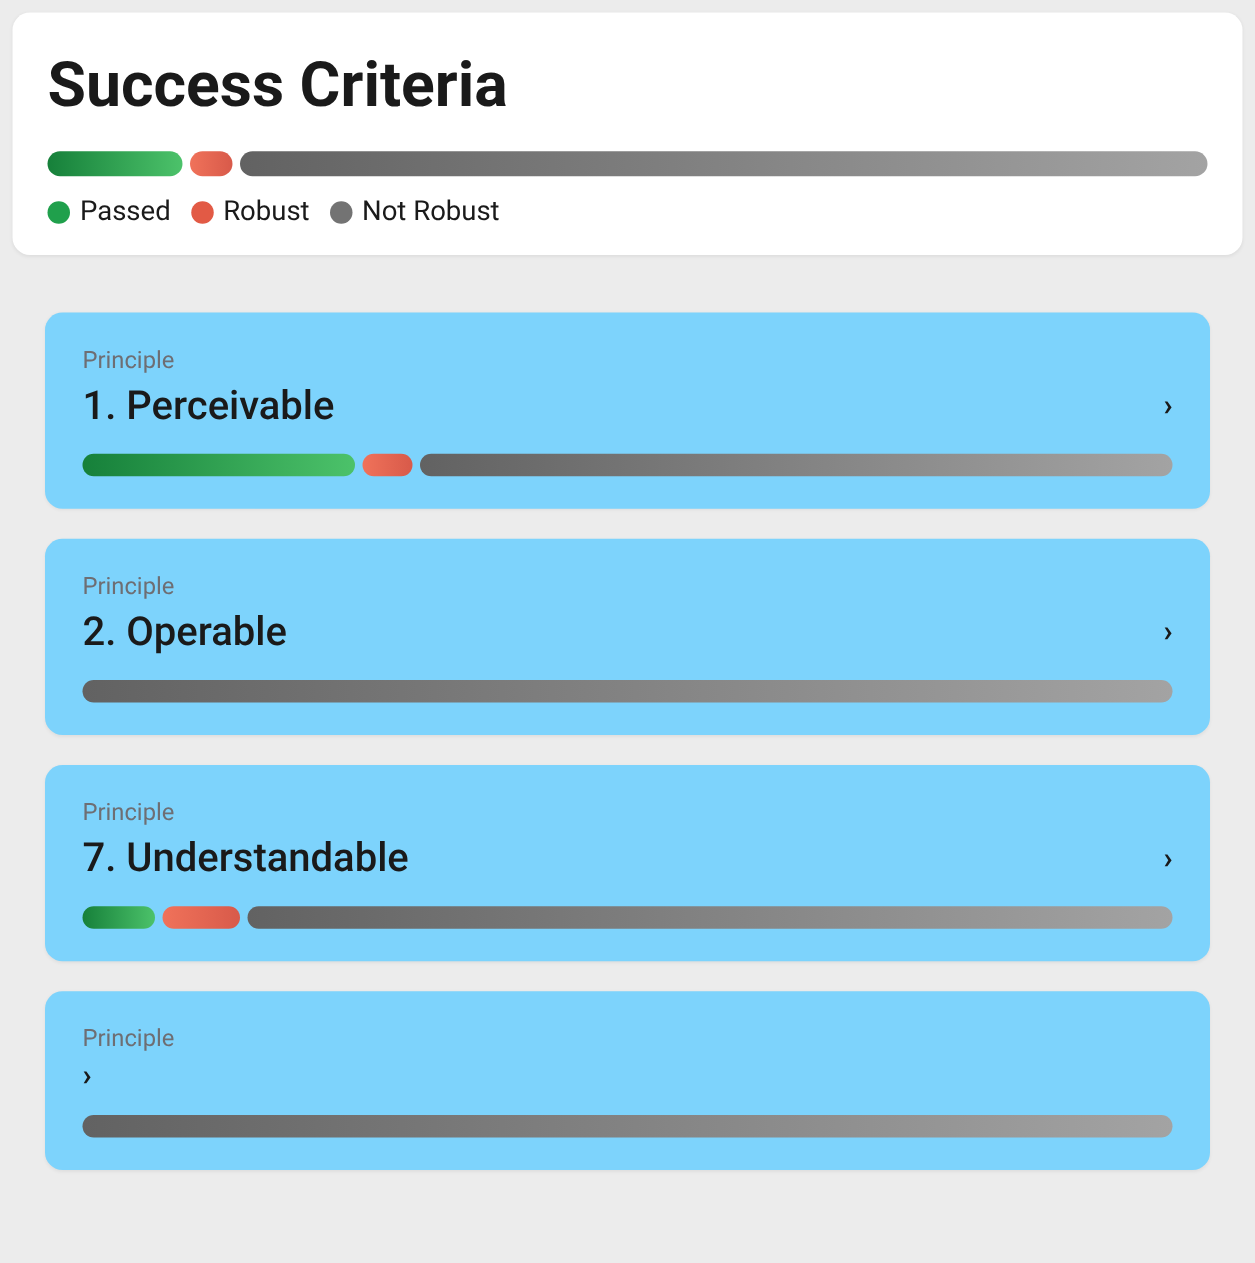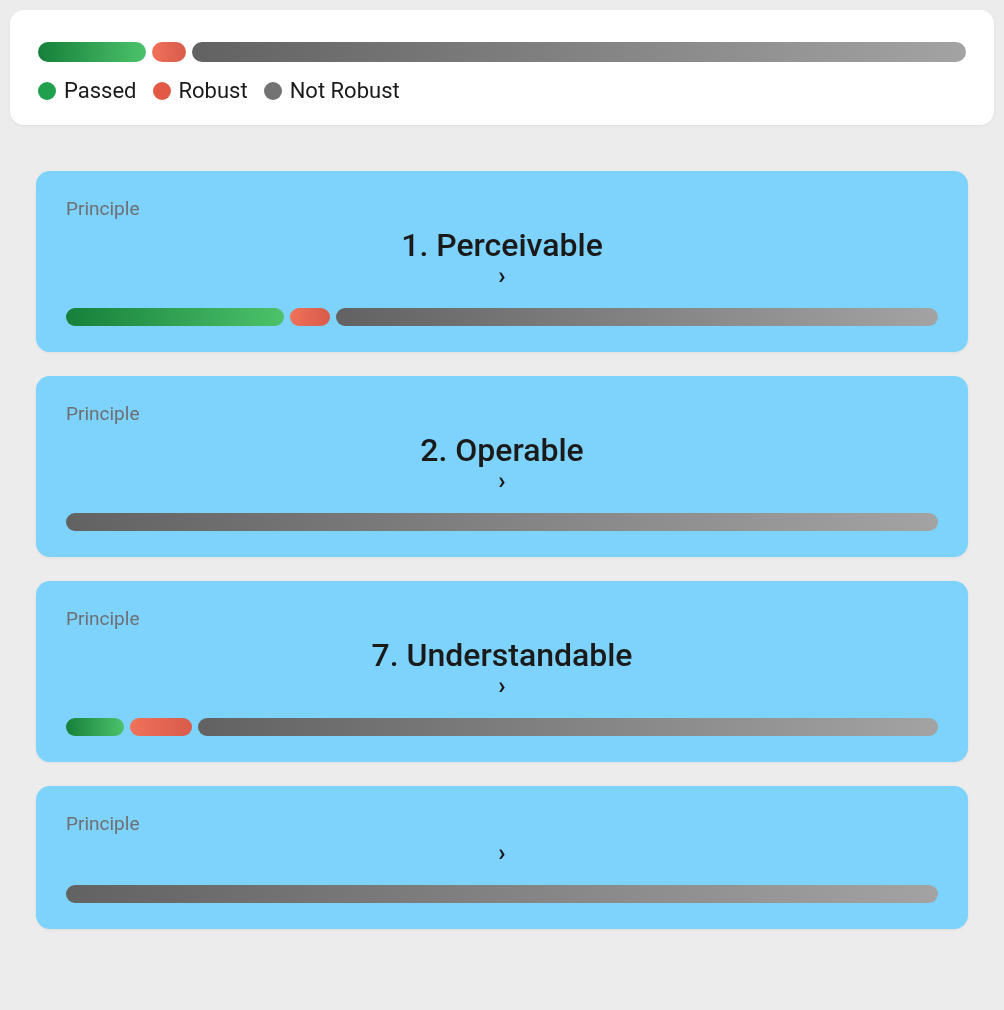--- a/index.html
+++ b/index.html
@@ -90,21 +90,20 @@
     .principle-label {
       font-size: 19px;
       color: #6e6e73;
       margin-bottom: 6px;
     }
     .principle-header {
       display: flex;
       align-items: center;
       justify-content: space-between;
       margin-bottom: 20px;
-      flex-direction: column;
     }
     .principle-title {
       font-size: 32px;
       font-weight: 500;
       color: #1a1a1a;
     }
     .chevron {
       font-size: 24px;
       font-weight: 700;
       color: #1a1a1a;
@@ -118,20 +117,21 @@
     }
     .mini-progress .seg {
       border-radius: 9px;
       height: 100%;
     }
   </style>
 </head>
 <body>
 
 <div class="card header-card">
+  <h1 class="title">Success Criteria</h1>
   <div class="progress-bar">
     <div class="seg seg-passed" style="width:108px"></div>
     <div class="seg seg-failed" style="width:34px"></div>
     <div class="seg seg-notstarted"></div>
   </div>
   <div class="legend">
     <div class="legend-item">
       <span class="dot dot-passed"></span>
       <span>Passed</span>
     </div>

